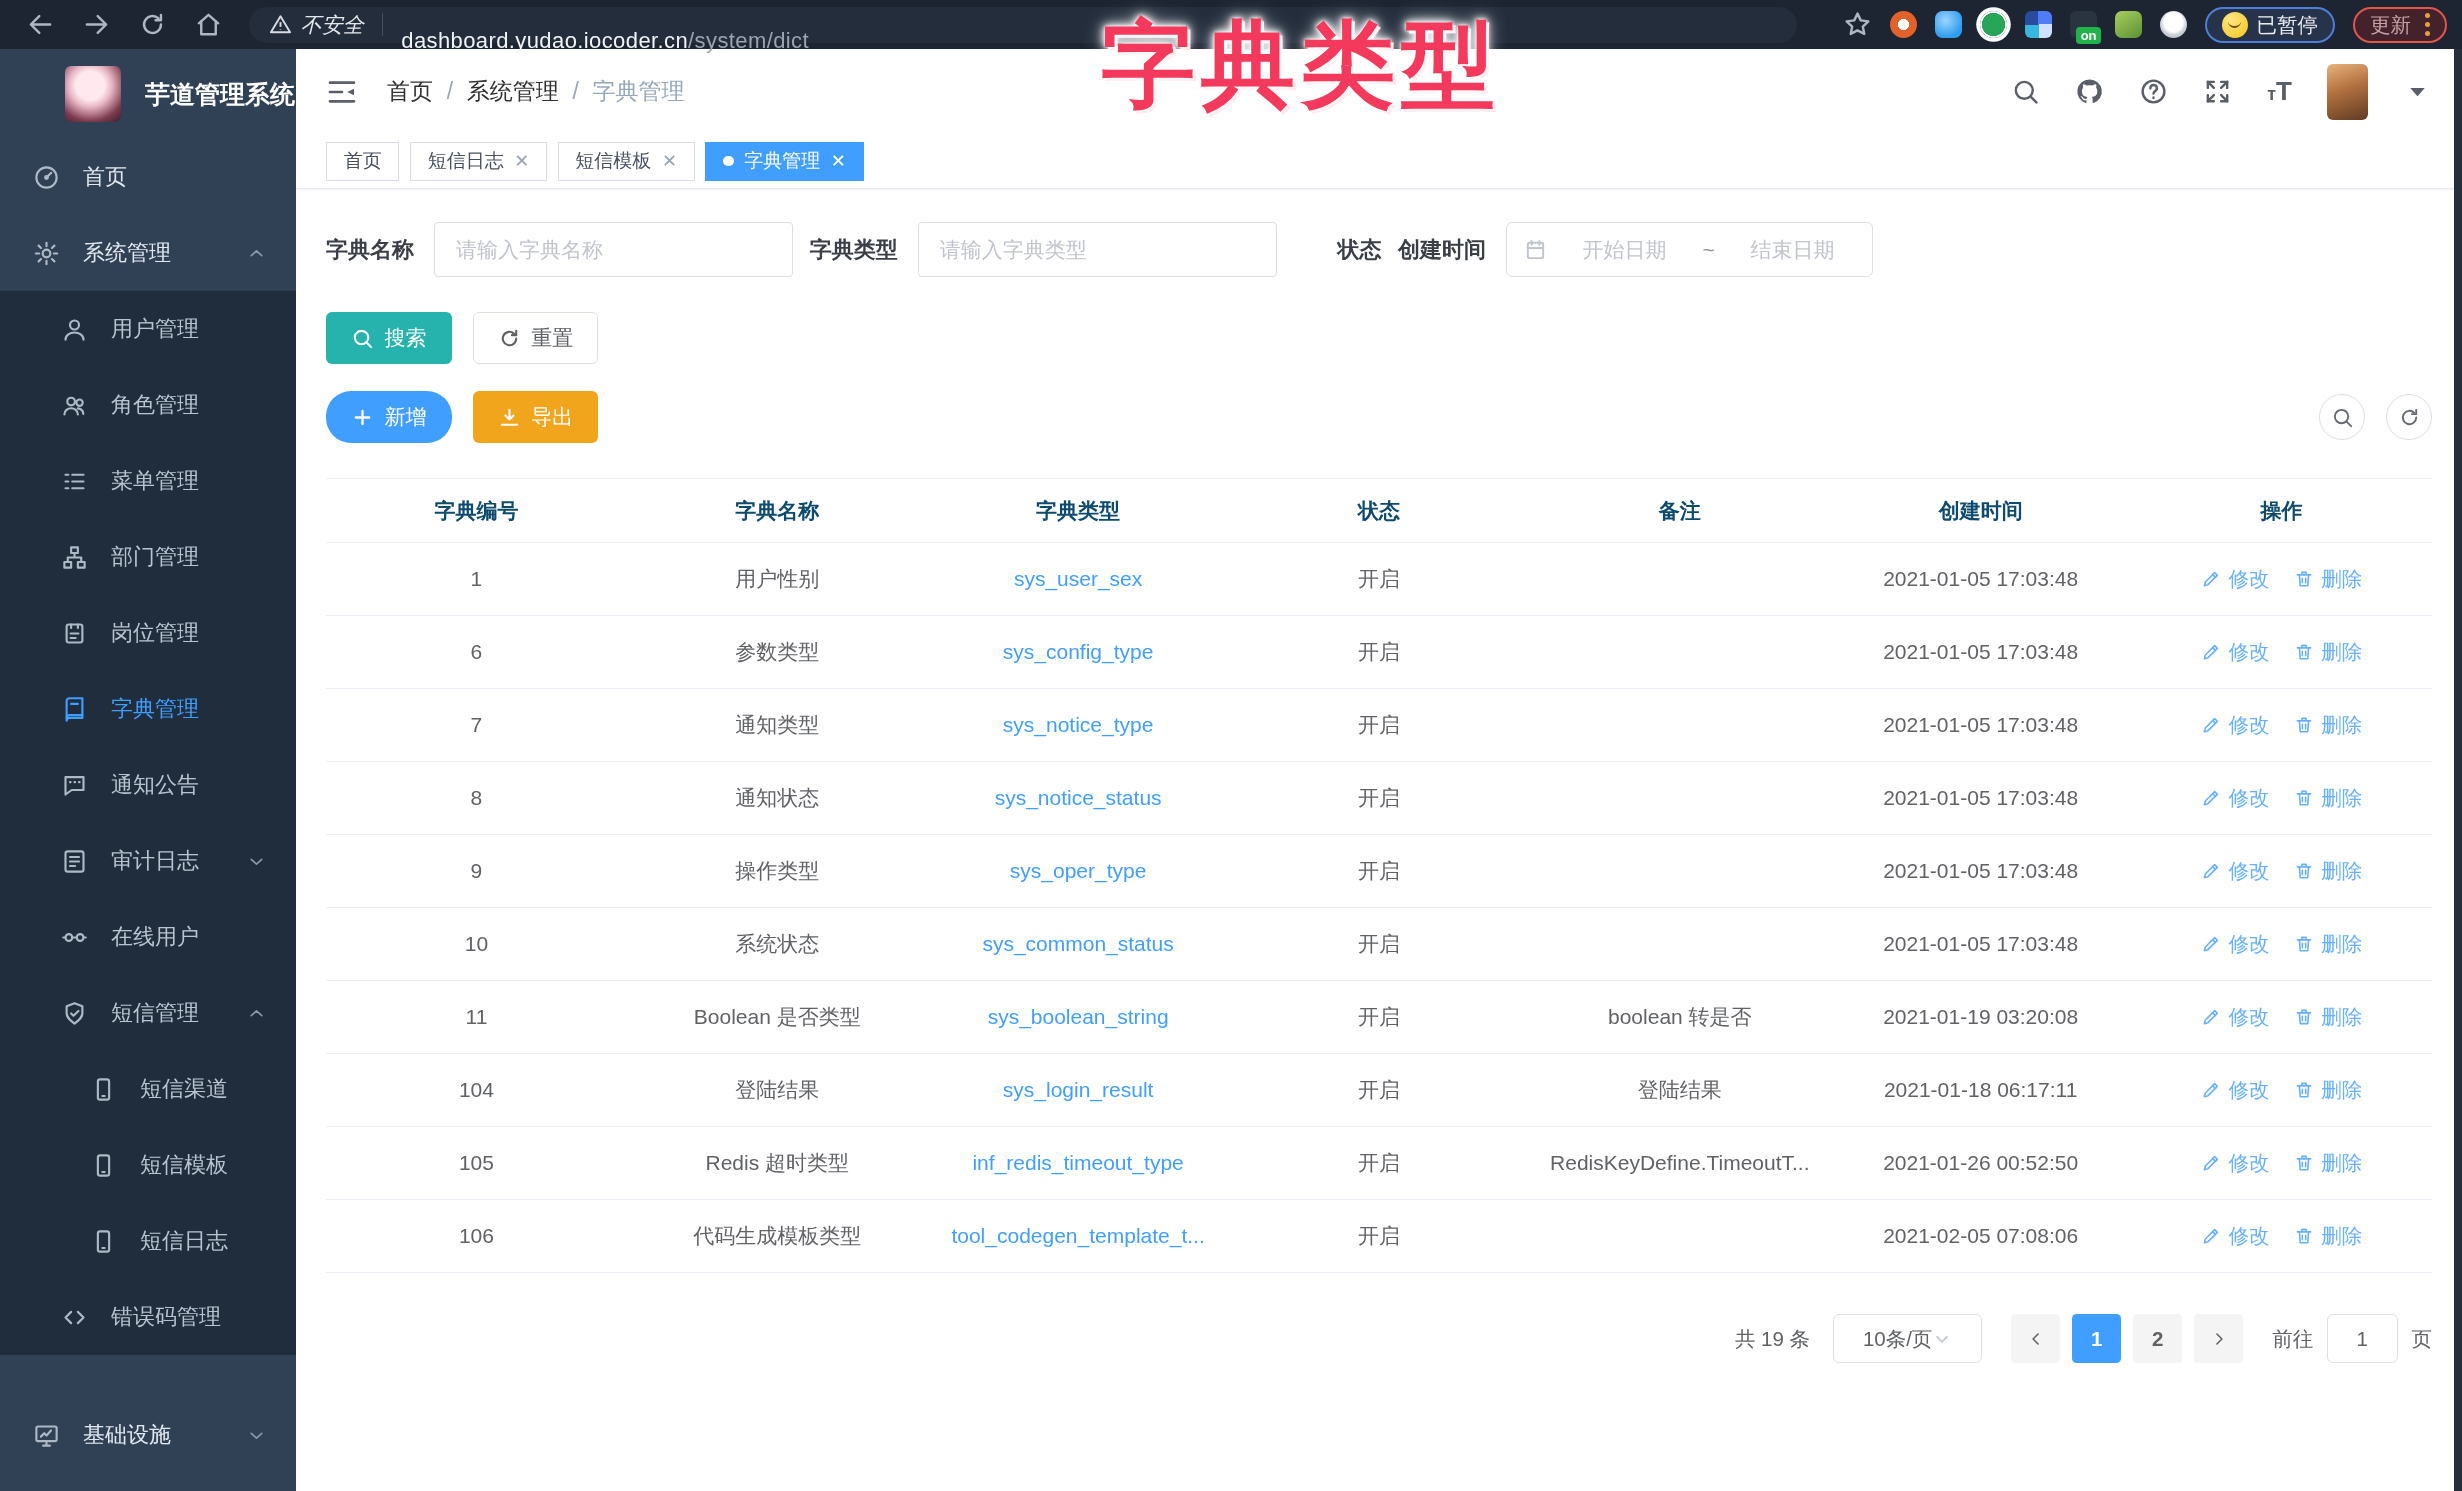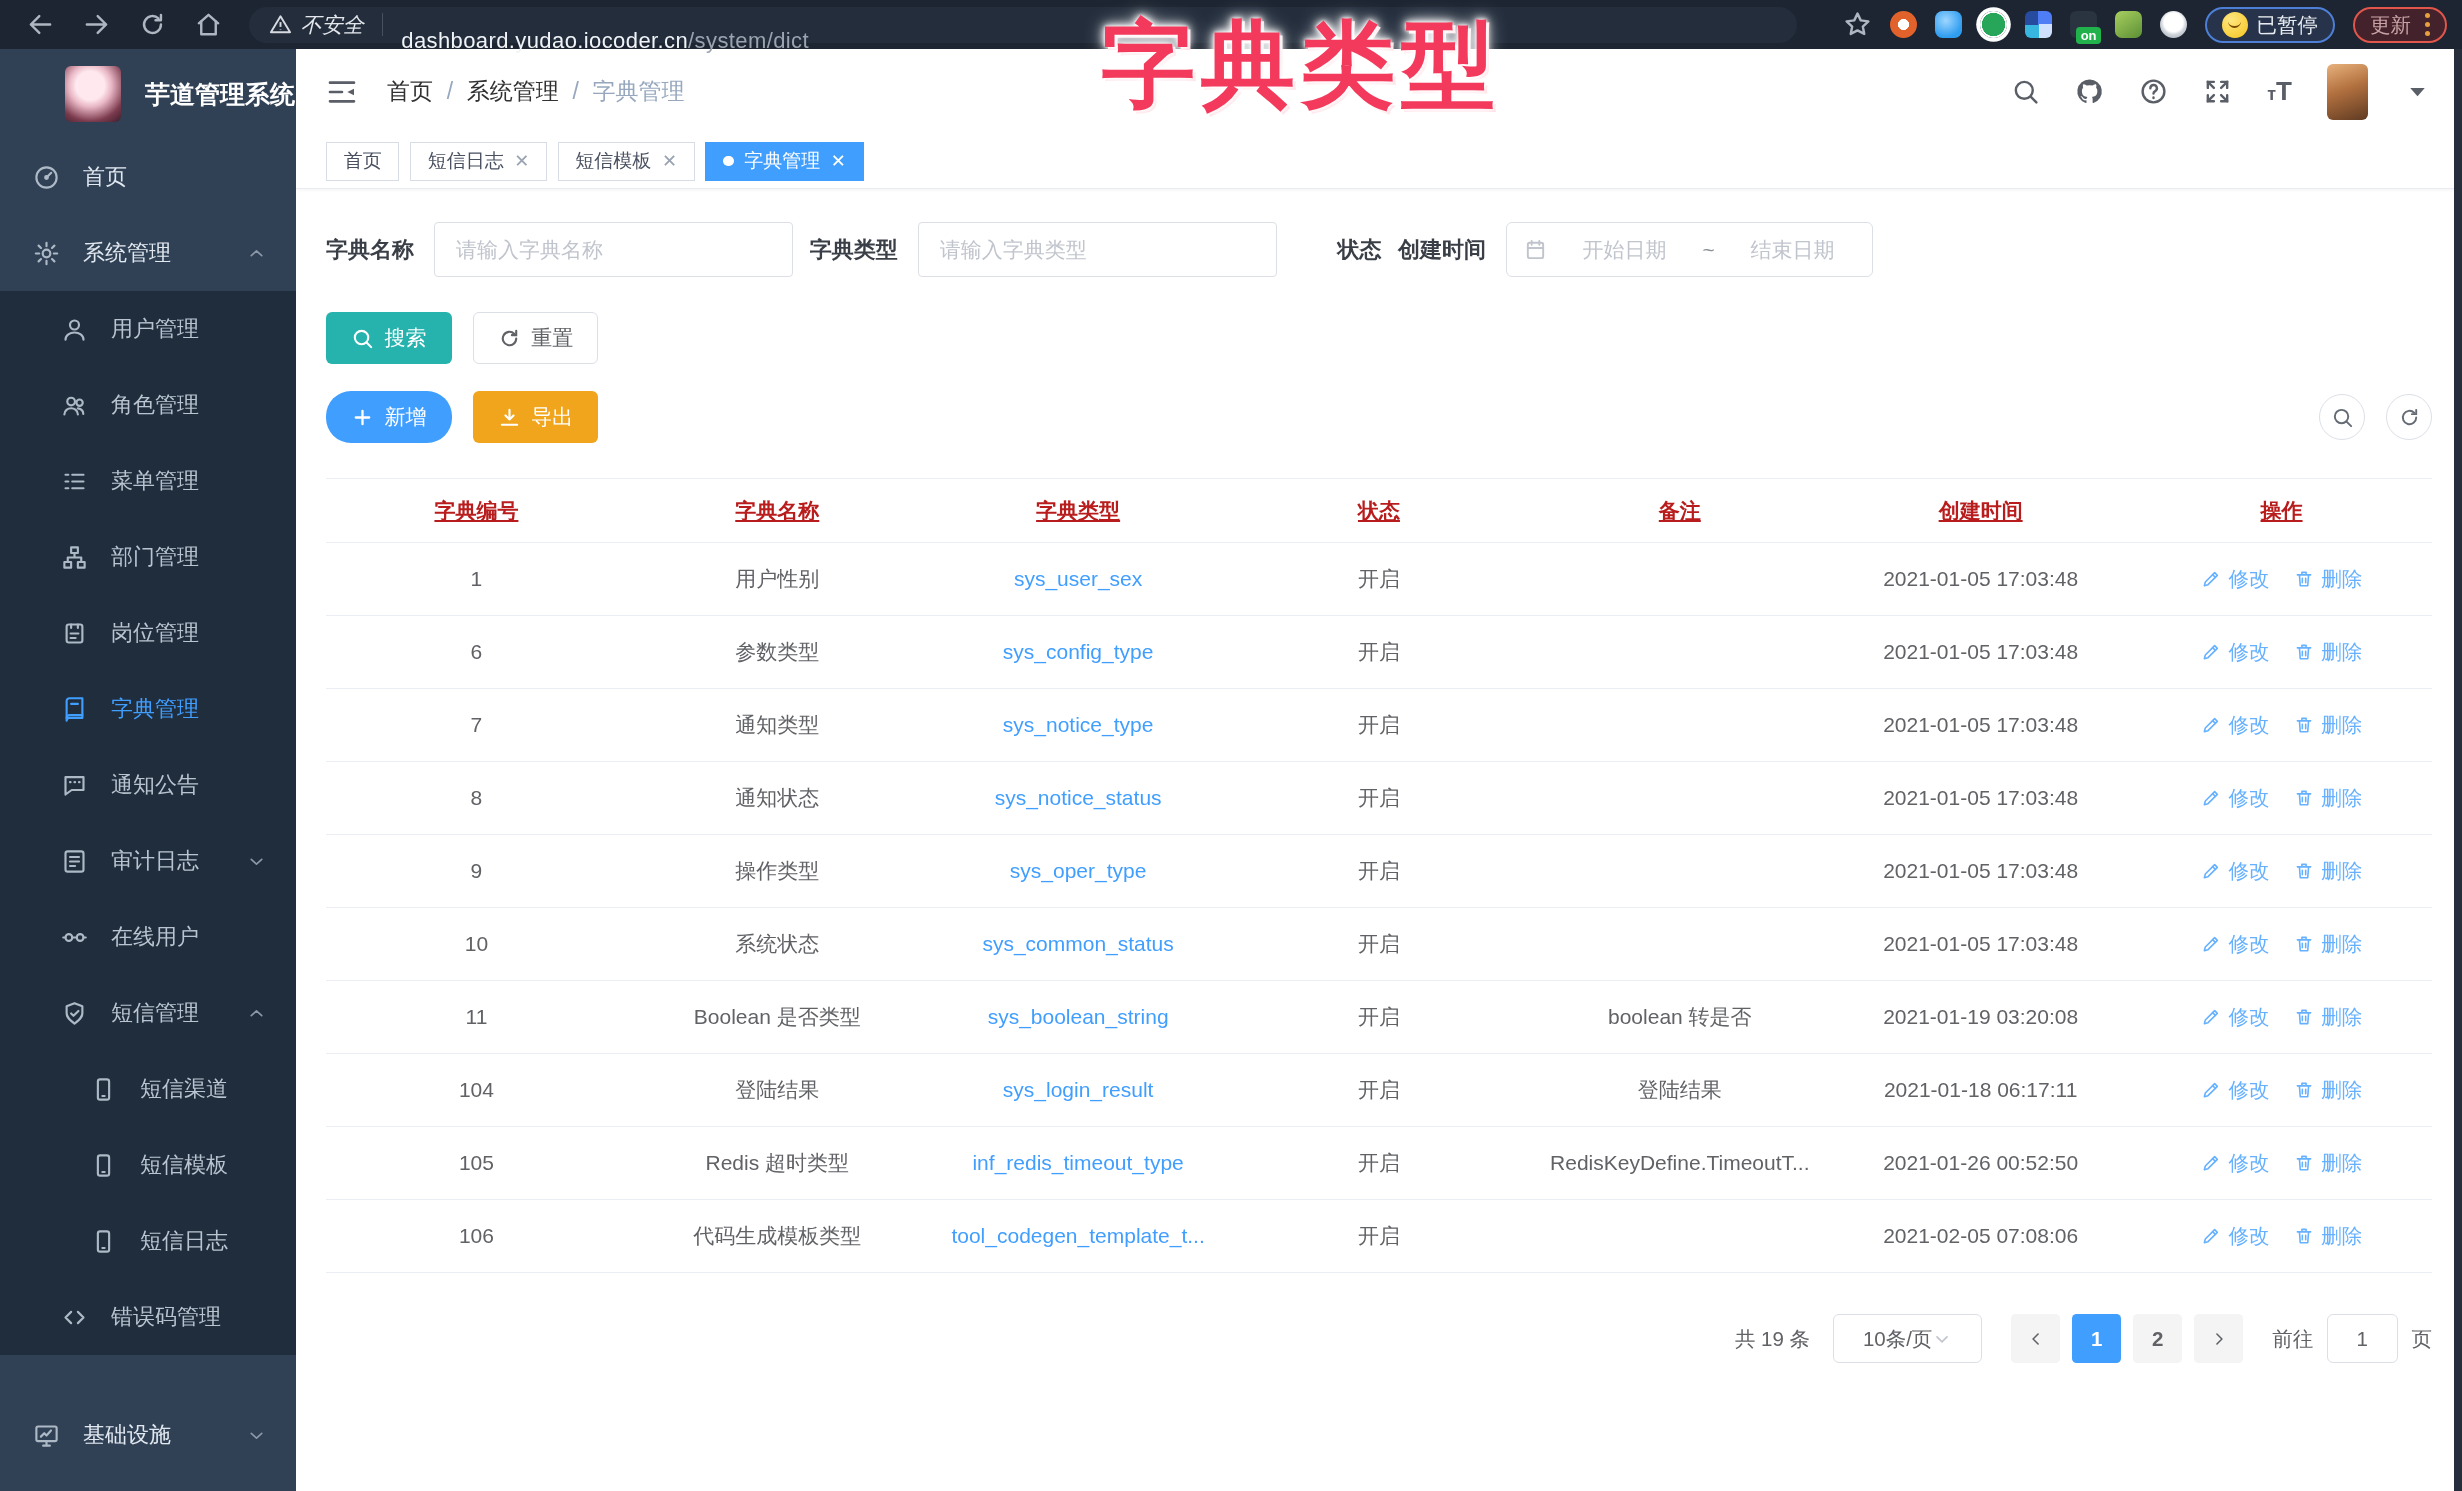--- a/index.html
+++ b/index.html
@@ -85,21 +85,21 @@
   .btn .icn { width:23px; height:23px; }
   .btn-search { background:#26b3ae; color:#fff; }
   .btn-reset { background:#fff; border-color:#dcdfe6; color:#606266; }
   .btn-add { background:#409EFF; color:#fff;border-radius:25px; }
   .btn-export { background:#f0a51d; color:#fff; }
   .rowspacer { flex:1; }
   .circle-btn { width:46px; height:46px; border-radius:50%; border:1.5px solid #dcdfe6; background:#fff; color:#646b74; display:inline-flex; align-items:center; justify-content:center; cursor:pointer; }
   .circle-btn .icn { width:23px; height:23px; }
 
   table.grid { width:100%; border-collapse:collapse; table-layout:fixed; margin-top:35px; }
-  .grid th { height:64px; font-size:21px; color:#b91c1c; font-weight:700; text-align:center; border-top:1.5px solid #ebeef5; border-bottom:1.5px solid #ebeef5;text-decoration:underline; }
+  .grid th { height:64px; font-size:21px; color:#0c4a6e; font-weight:700; text-align:center; border-top:1.5px solid #ebeef5; border-bottom:1.5px solid #ebeef5; }
   .grid td { height:73px; font-size:21px; color:#606266; text-align:center; border-bottom:1.5px solid #ebeef5; overflow:hidden; text-overflow:ellipsis; white-space:nowrap; padding:0 7.6px; }
   .grid .tlink { color:#409EFF; cursor:pointer; }
   .act-link { color:#66b1ff; display:inline-flex; align-items:center; gap:7.6px; margin:0 12px; cursor:pointer; font-size:20.5px; }
   .act-link .icn { width:20px; height:20px; }
 
   .pagination { display:flex; align-items:center; justify-content:flex-end; gap:23px; margin-top:41px; font-size:20.5px; color:#606266; }
   .pg-size { width:149px; height:49px; border:1.5px solid #dcdfe6; border-radius:6px; background:#fff; display:flex; align-items:center; justify-content:center; cursor:pointer; color:#606266; }
   .pg-size .icn { width:20px; height:20px; color:#c0c4cc; }
   .pager { display:flex; align-items:center; gap:12px; margin:0 6px; }
   .pg-btn { min-width:49px; height:49px; padding:0 6px; background:#f4f4f5; color:#606266; border-radius:4.6px; display:inline-flex; align-items:center; justify-content:center; font-weight:700; cursor:pointer; }

